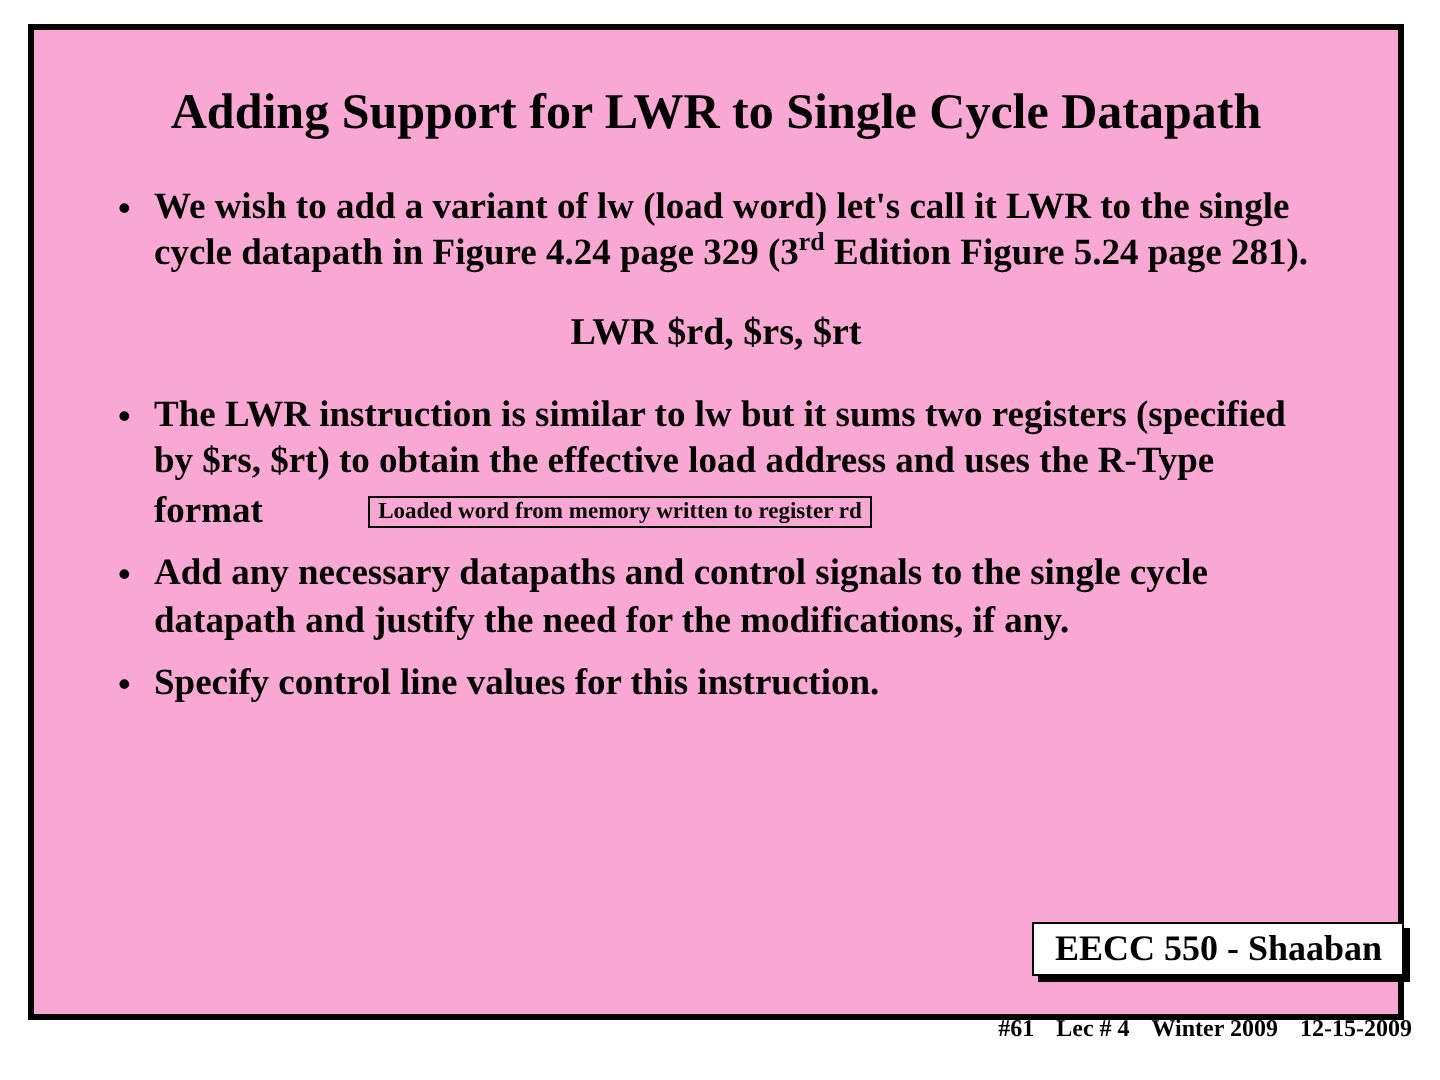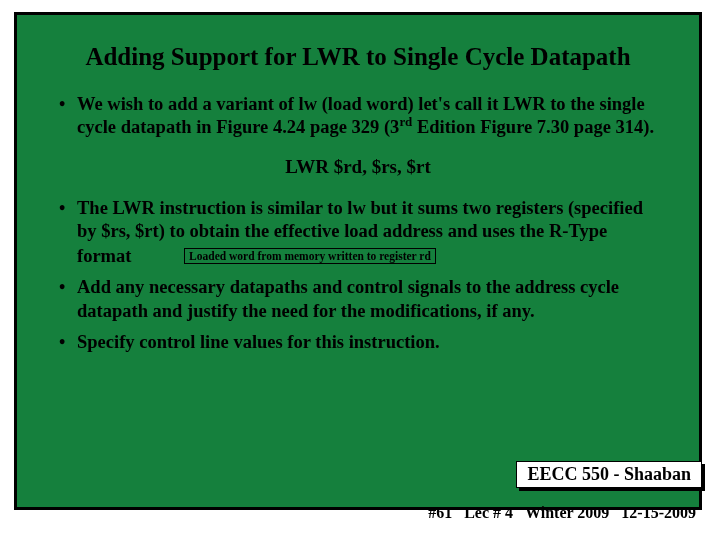--- a/index.html
+++ b/index.html
@@ -12,21 +12,21 @@
     position: relative;
   }
   .slide {
     position: absolute;
     top: 12px;
     left: 14px;
     width: 688px;
     height: 498px;
     border: 3px solid #000;
     box-sizing: border-box;
-    background: #15803d;
+    background: #f9a8d4;
   }
   .title {
     font-size: 25px;
     font-weight: bold;
     text-align: center;
     margin-top: 28px;
     margin-bottom: 22px;
     padding: 0 10px;
   }
   .body {
@@ -93,62 +93,62 @@
     position: relative;
     background: #fff;
     border: 1.5px solid #000;
     padding: 2px 10px;
     font-size: 18px;
     font-weight: bold;
     white-space: nowrap;
   }
   .footer-meta {
     position: absolute;
-    right: 24px;
+    right: 14px;
     bottom: 18px;
-    font-size: 16px;
+    font-size: 12px;
     font-weight: bold;
     white-space: nowrap;
   }
   .footer-meta span {
     margin-left: 8px;
   }
   .bullet.compact { margin-bottom: 8px; }
 </style>
 </head>
 <body>
 
 <div class="slide">
 
   <div class="title">Adding Support for LWR to Single Cycle Datapath</div>
 
   <div class="body">
 
     <div class="bullet">
       <div class="dot">•</div>
       <div class="txt">
-        <span>We wish to add  a variant of lw (load word)  let's call it LWR to the single cycle datapath in Figure 4.24 page 329 (3</span><span class="sup">rd</span><span> Edition Figure 7.30 page 314).</span>
+        <span>We wish to add  a variant of lw (load word)  let's call it LWR to the single cycle datapath in Figure 4.24 page 329 (3</span><span class="sup">rd</span><span> Edition Figure 5.24 page 281).</span>
       </div>
     </div>
 
     <div class="center-code">LWR   $rd, $rs,  $rt</div>
 
     <div class="bullet compact">
       <div class="dot">•</div>
       <div class="txt">
         <span>The LWR instruction is similar to lw but it sums two registers (specified by $rs, $rt) to obtain the effective load address and uses the R-Type format</span>
         <span class="inline-note-wrap">
           <span class="inline-note">Loaded word from memory written to register rd</span>
         </span>
       </div>
     </div>
 
     <div class="bullet compact">
       <div class="dot">•</div>
-      <div class="txt">Add any necessary datapaths and control signals to the address cycle datapath and justify the need for the modifications, if any.</div>
+      <div class="txt">Add any necessary datapaths and control signals to the single cycle datapath and justify the need for the modifications, if any.</div>
     </div>
 
     <div class="bullet">
       <div class="dot">•</div>
       <div class="txt">Specify control line values for this instruction.</div>
     </div>
 
   </div>
 
 </div>

